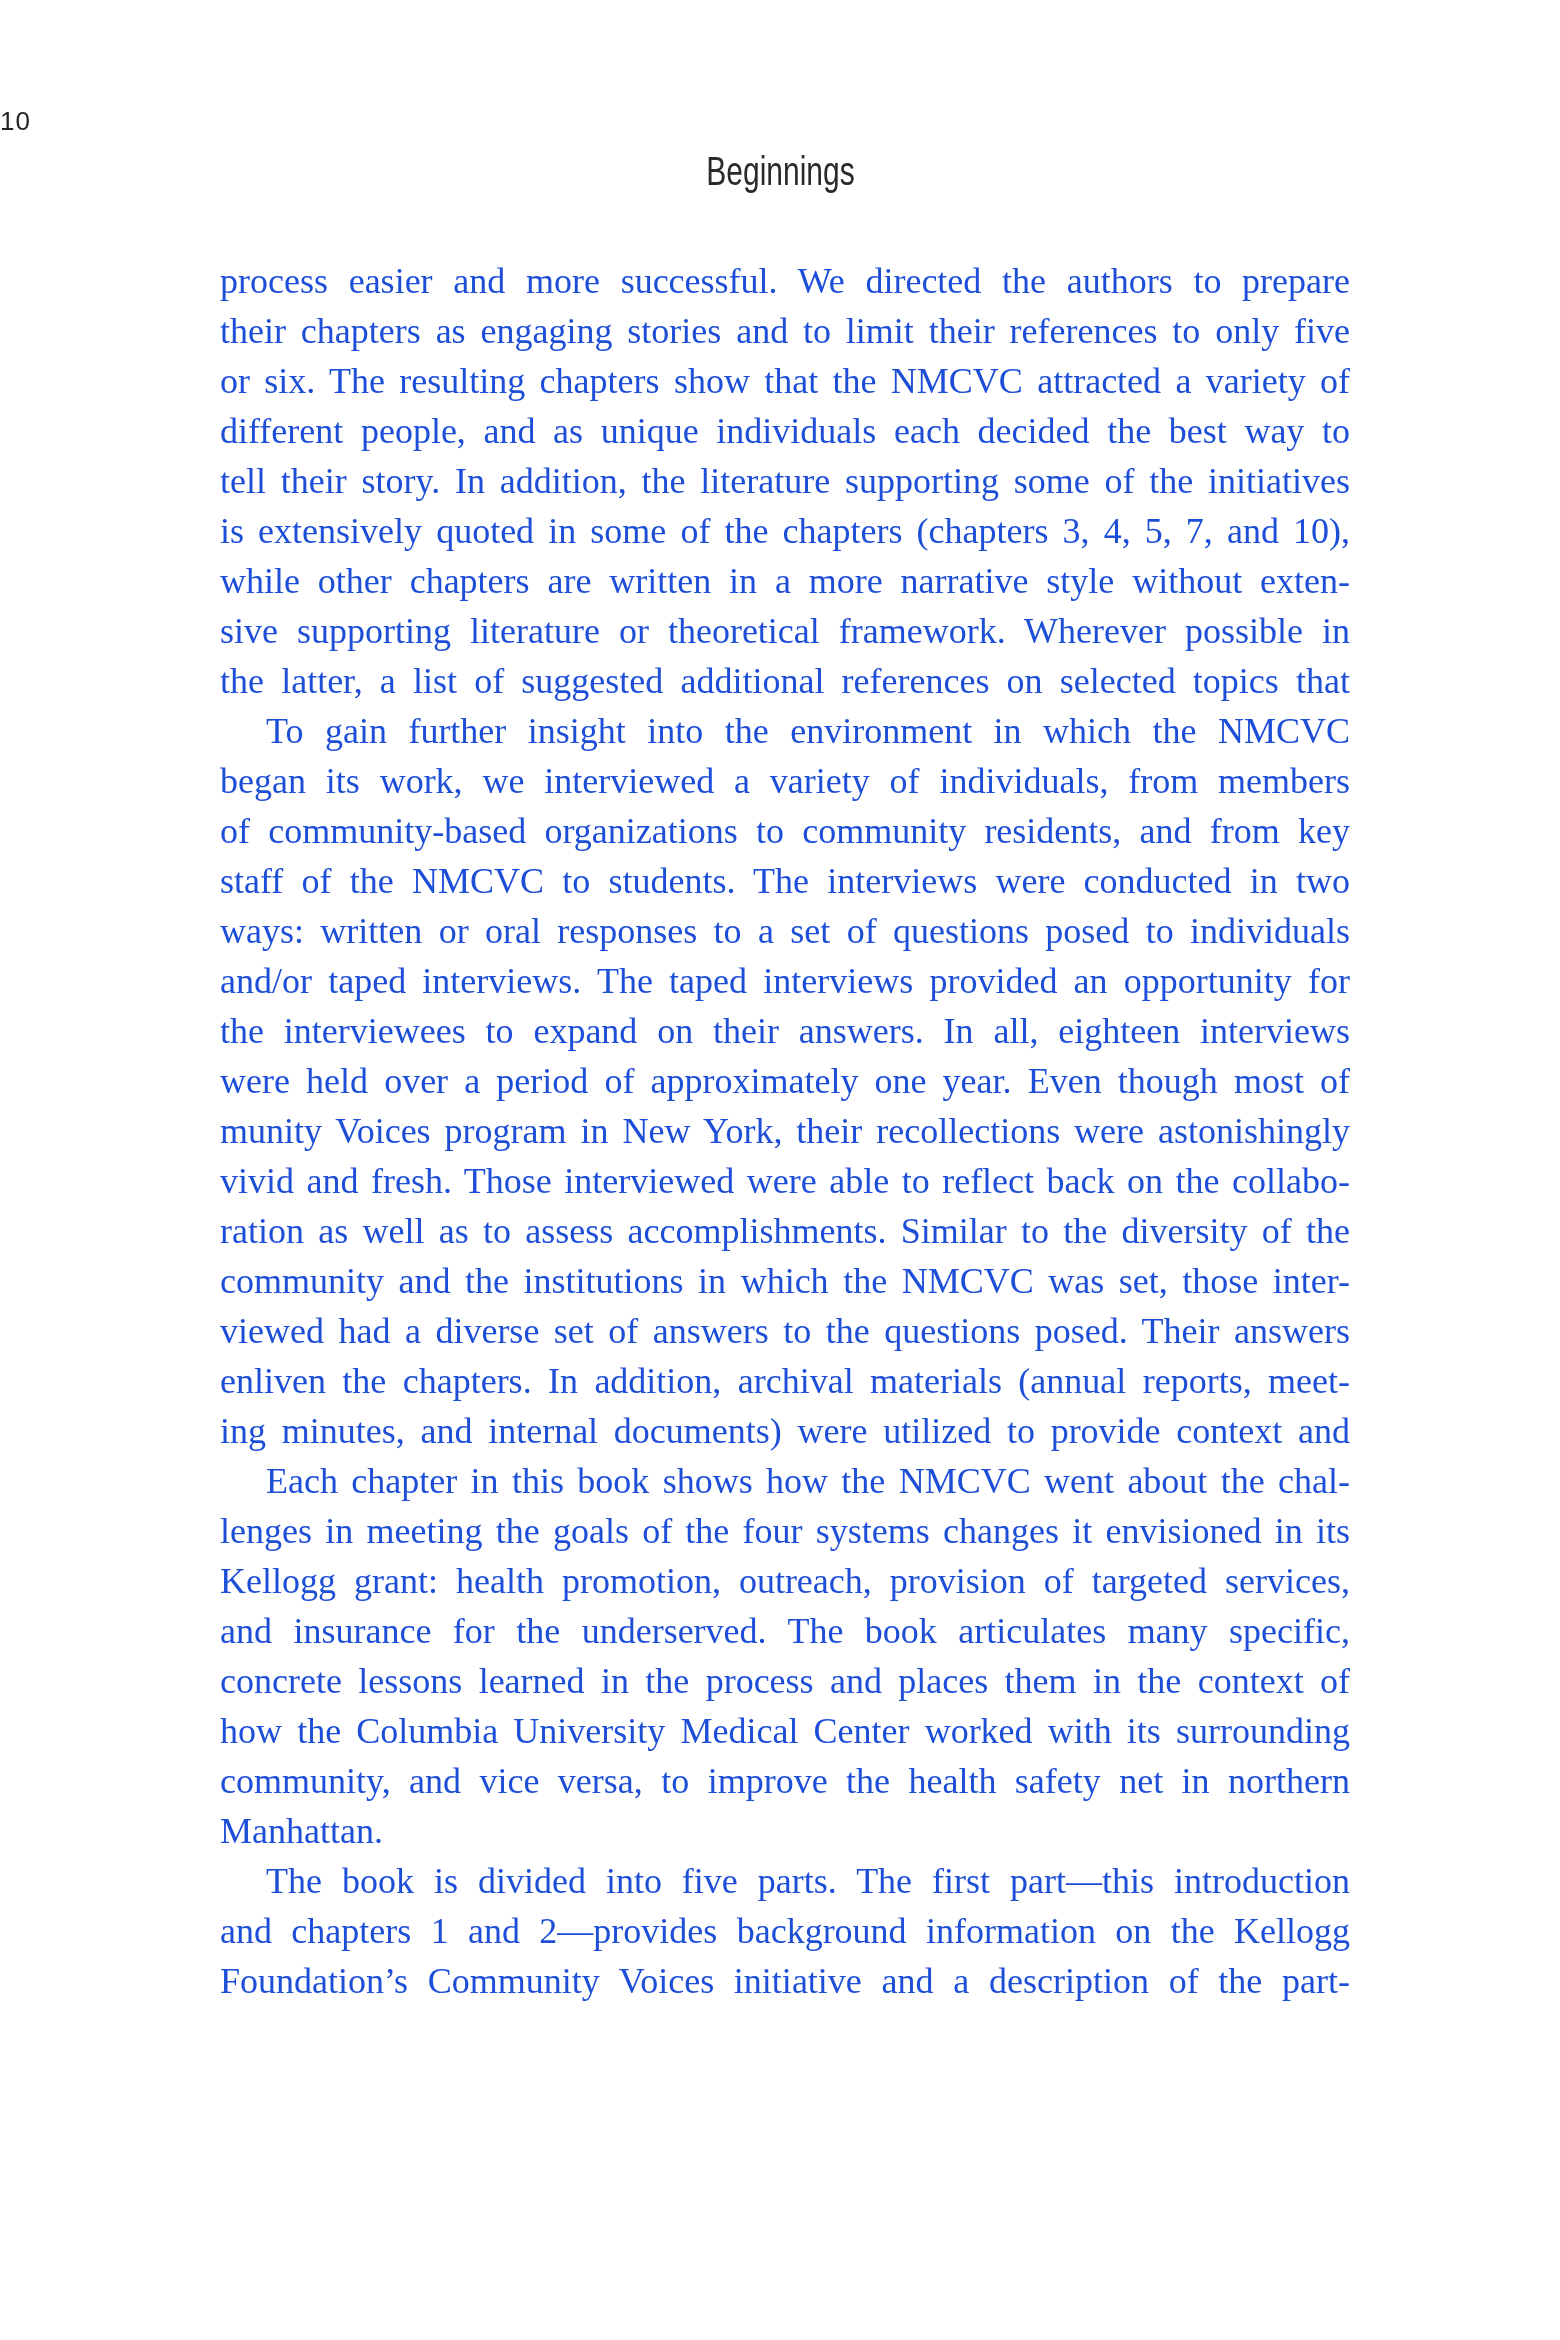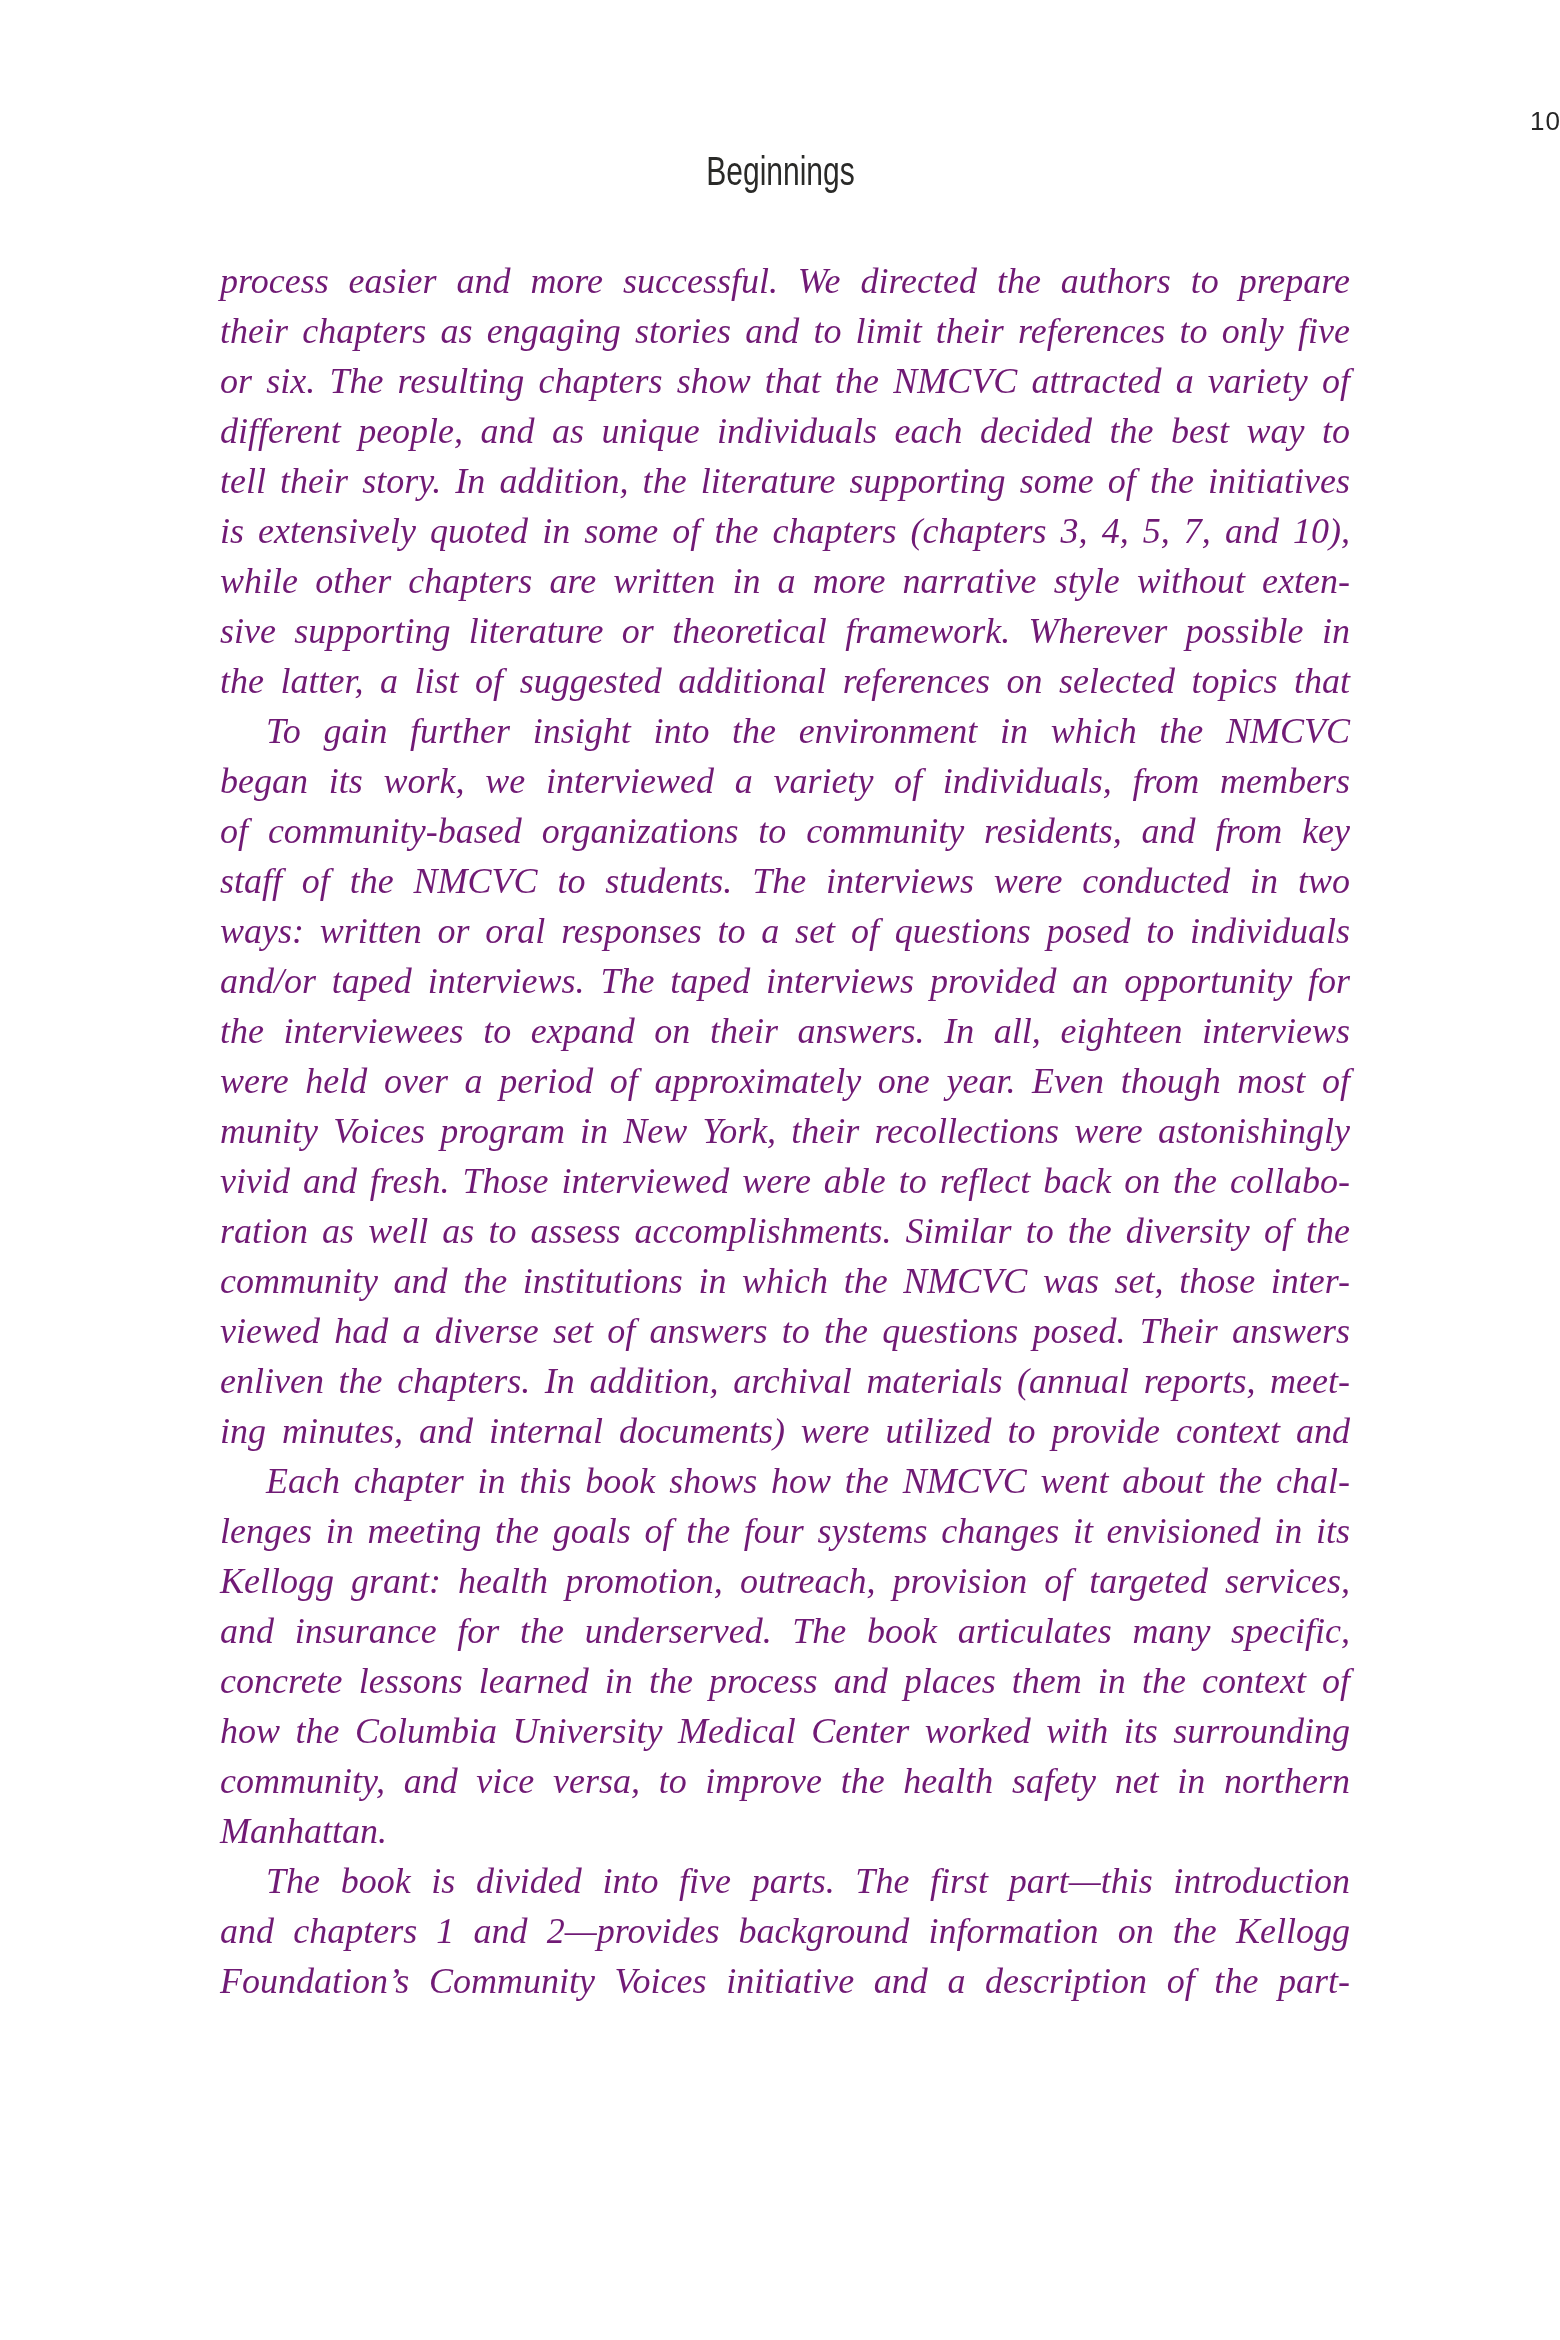--- a/index.html
+++ b/index.html
@@ -14,21 +14,21 @@
     background: #ffffff;
     overflow: hidden;
     font-family: "Liberation Serif", serif;
   }
   
   .folio {
     position: absolute;
     top: 107px;
     left: 0;
     width: 100%;
-    text-align: right;
+    text-align: left;
     font-family: "Liberation Sans", sans-serif;
     font-size: 26px;
     line-height: 29px;
     letter-spacing: 1px;
     color: #262626;
   }
   .running-head {
     position: absolute;
     top: 149px;
     left: 0;
@@ -39,22 +39,21 @@
     line-height: 44px;
     color: #2a2a28;
     transform: scaleX(0.75);
   }
   
   .textblock {
     position: absolute;
     left: 220px;
     top: 256px;
     width: 1130px;
-    color: #701a75;
-    font-style: italic;
+    color: #1d4ed8;
   }
   .para {
     margin: 0;
     padding: 0;
   }
   .line {
     font-size: 36px;
     line-height: 50px;
     text-align: justify;
     text-align-last: justify;

